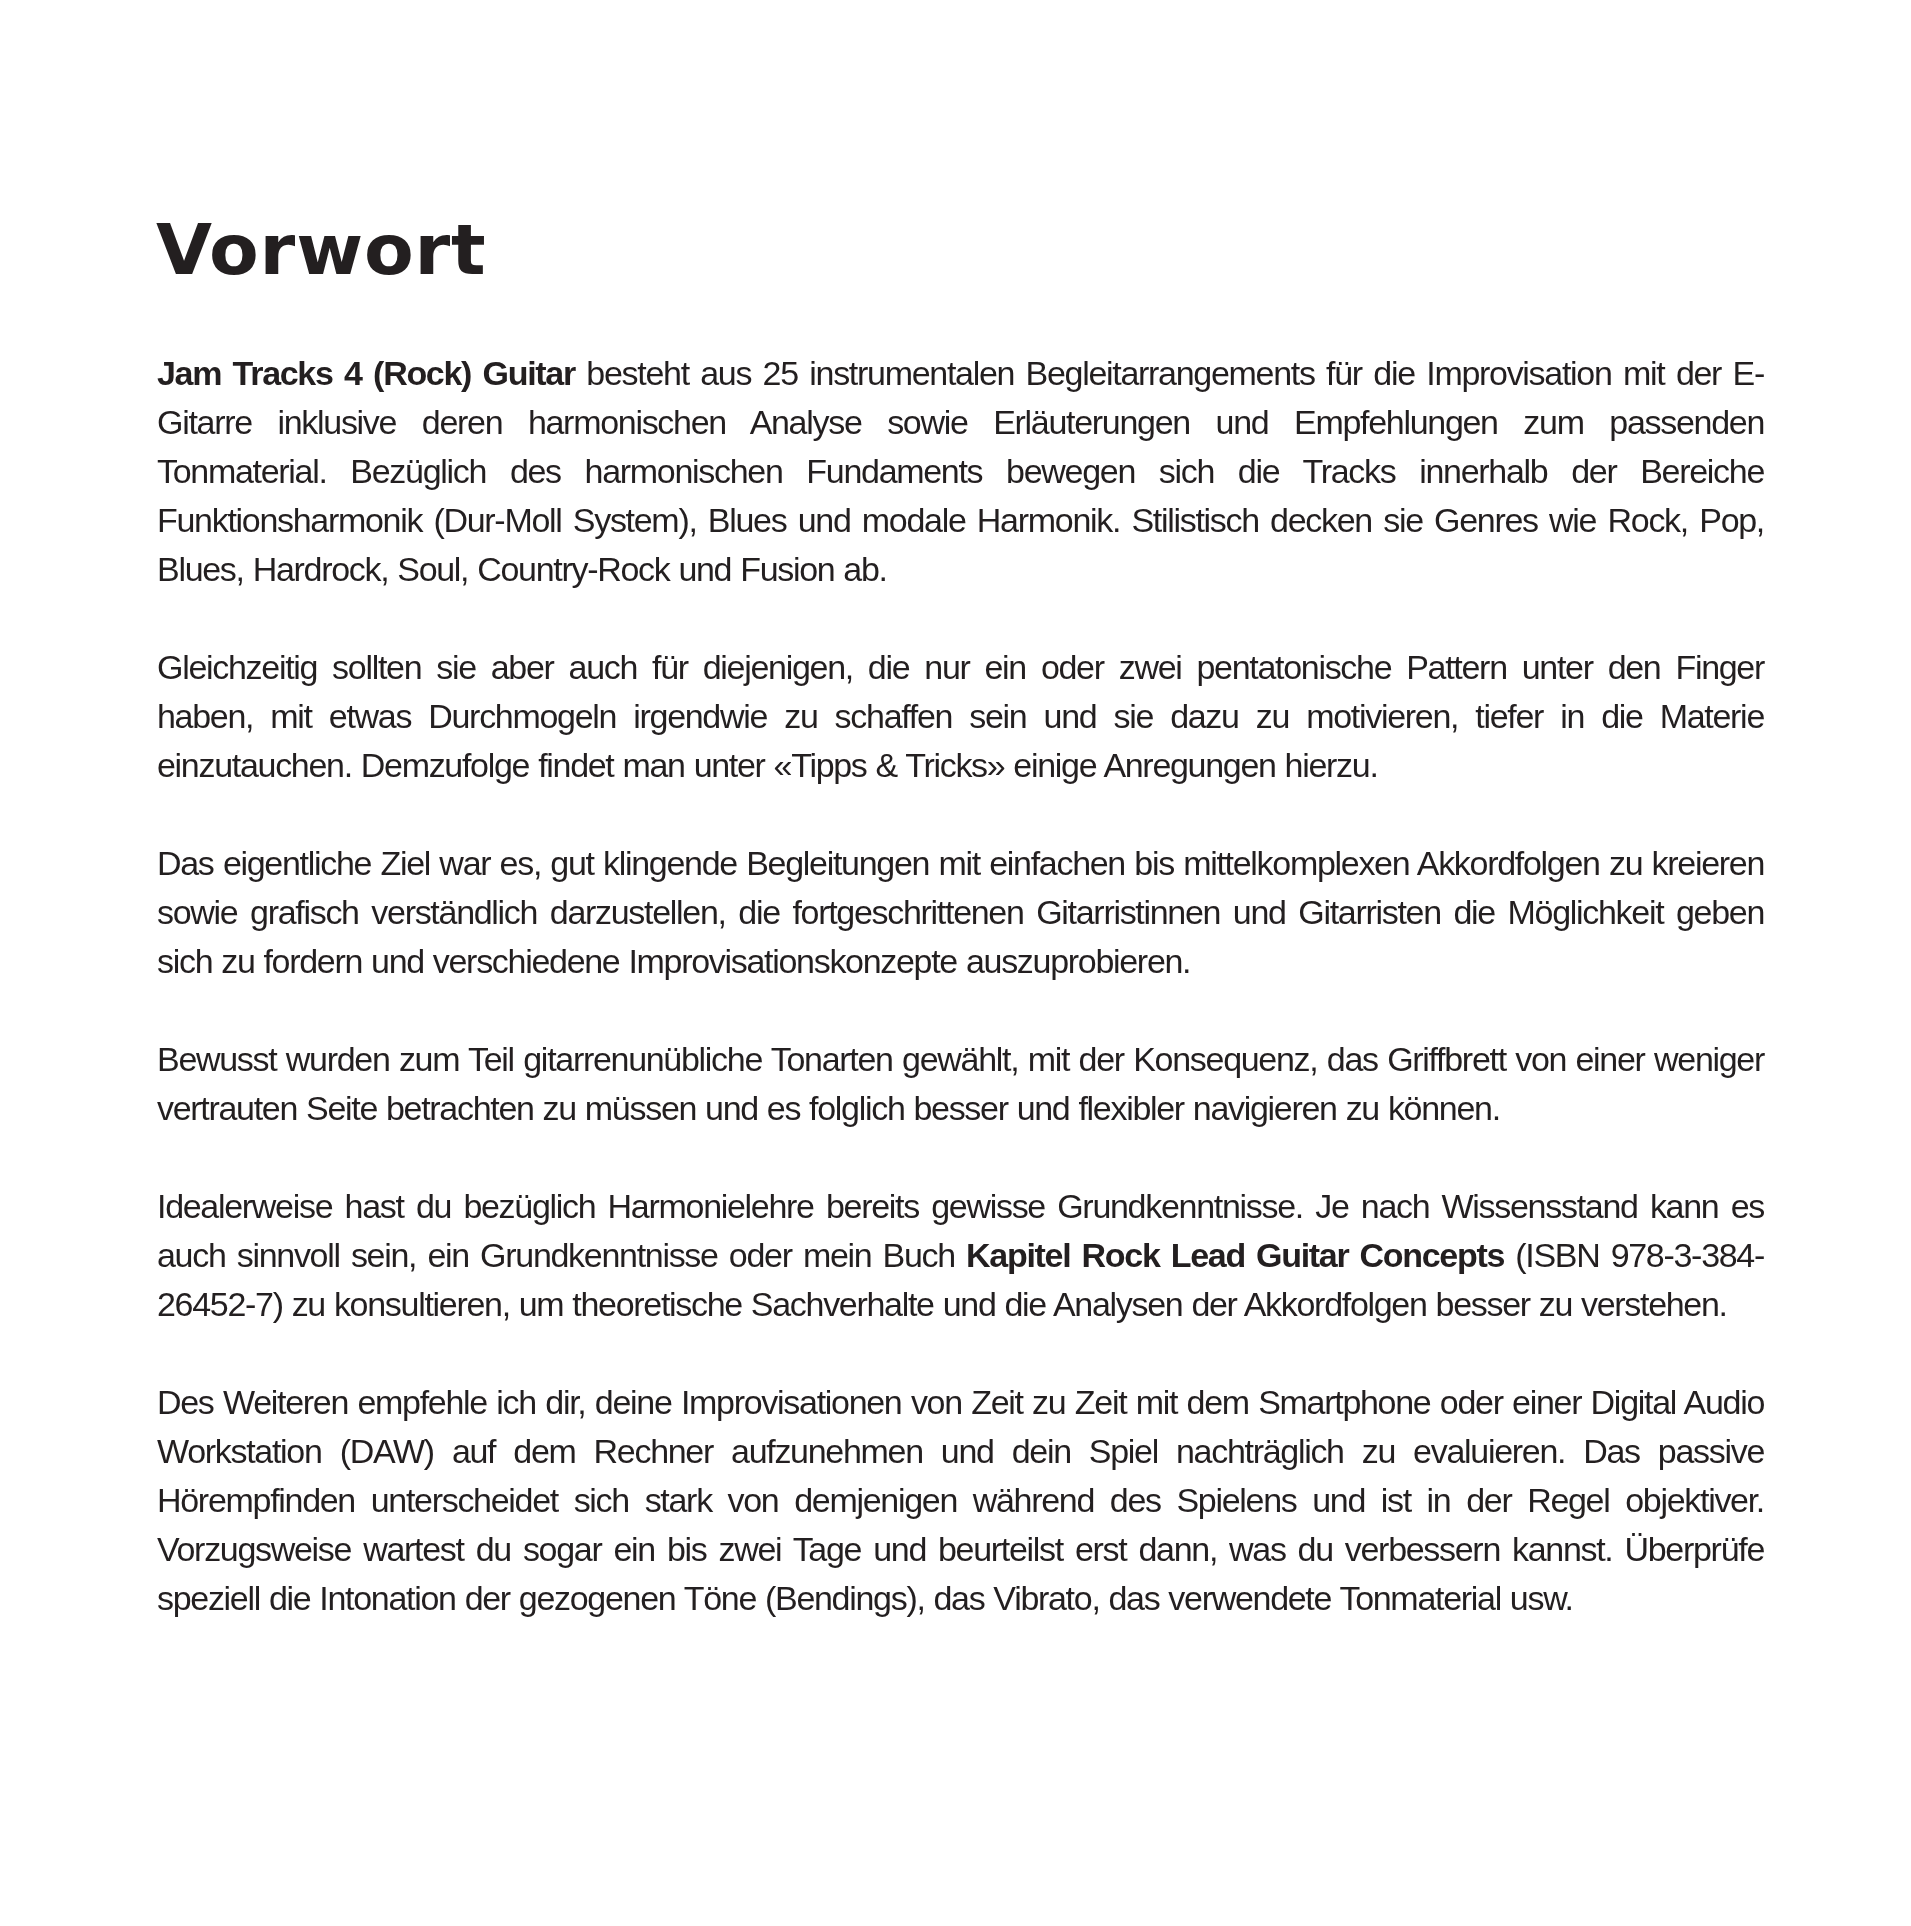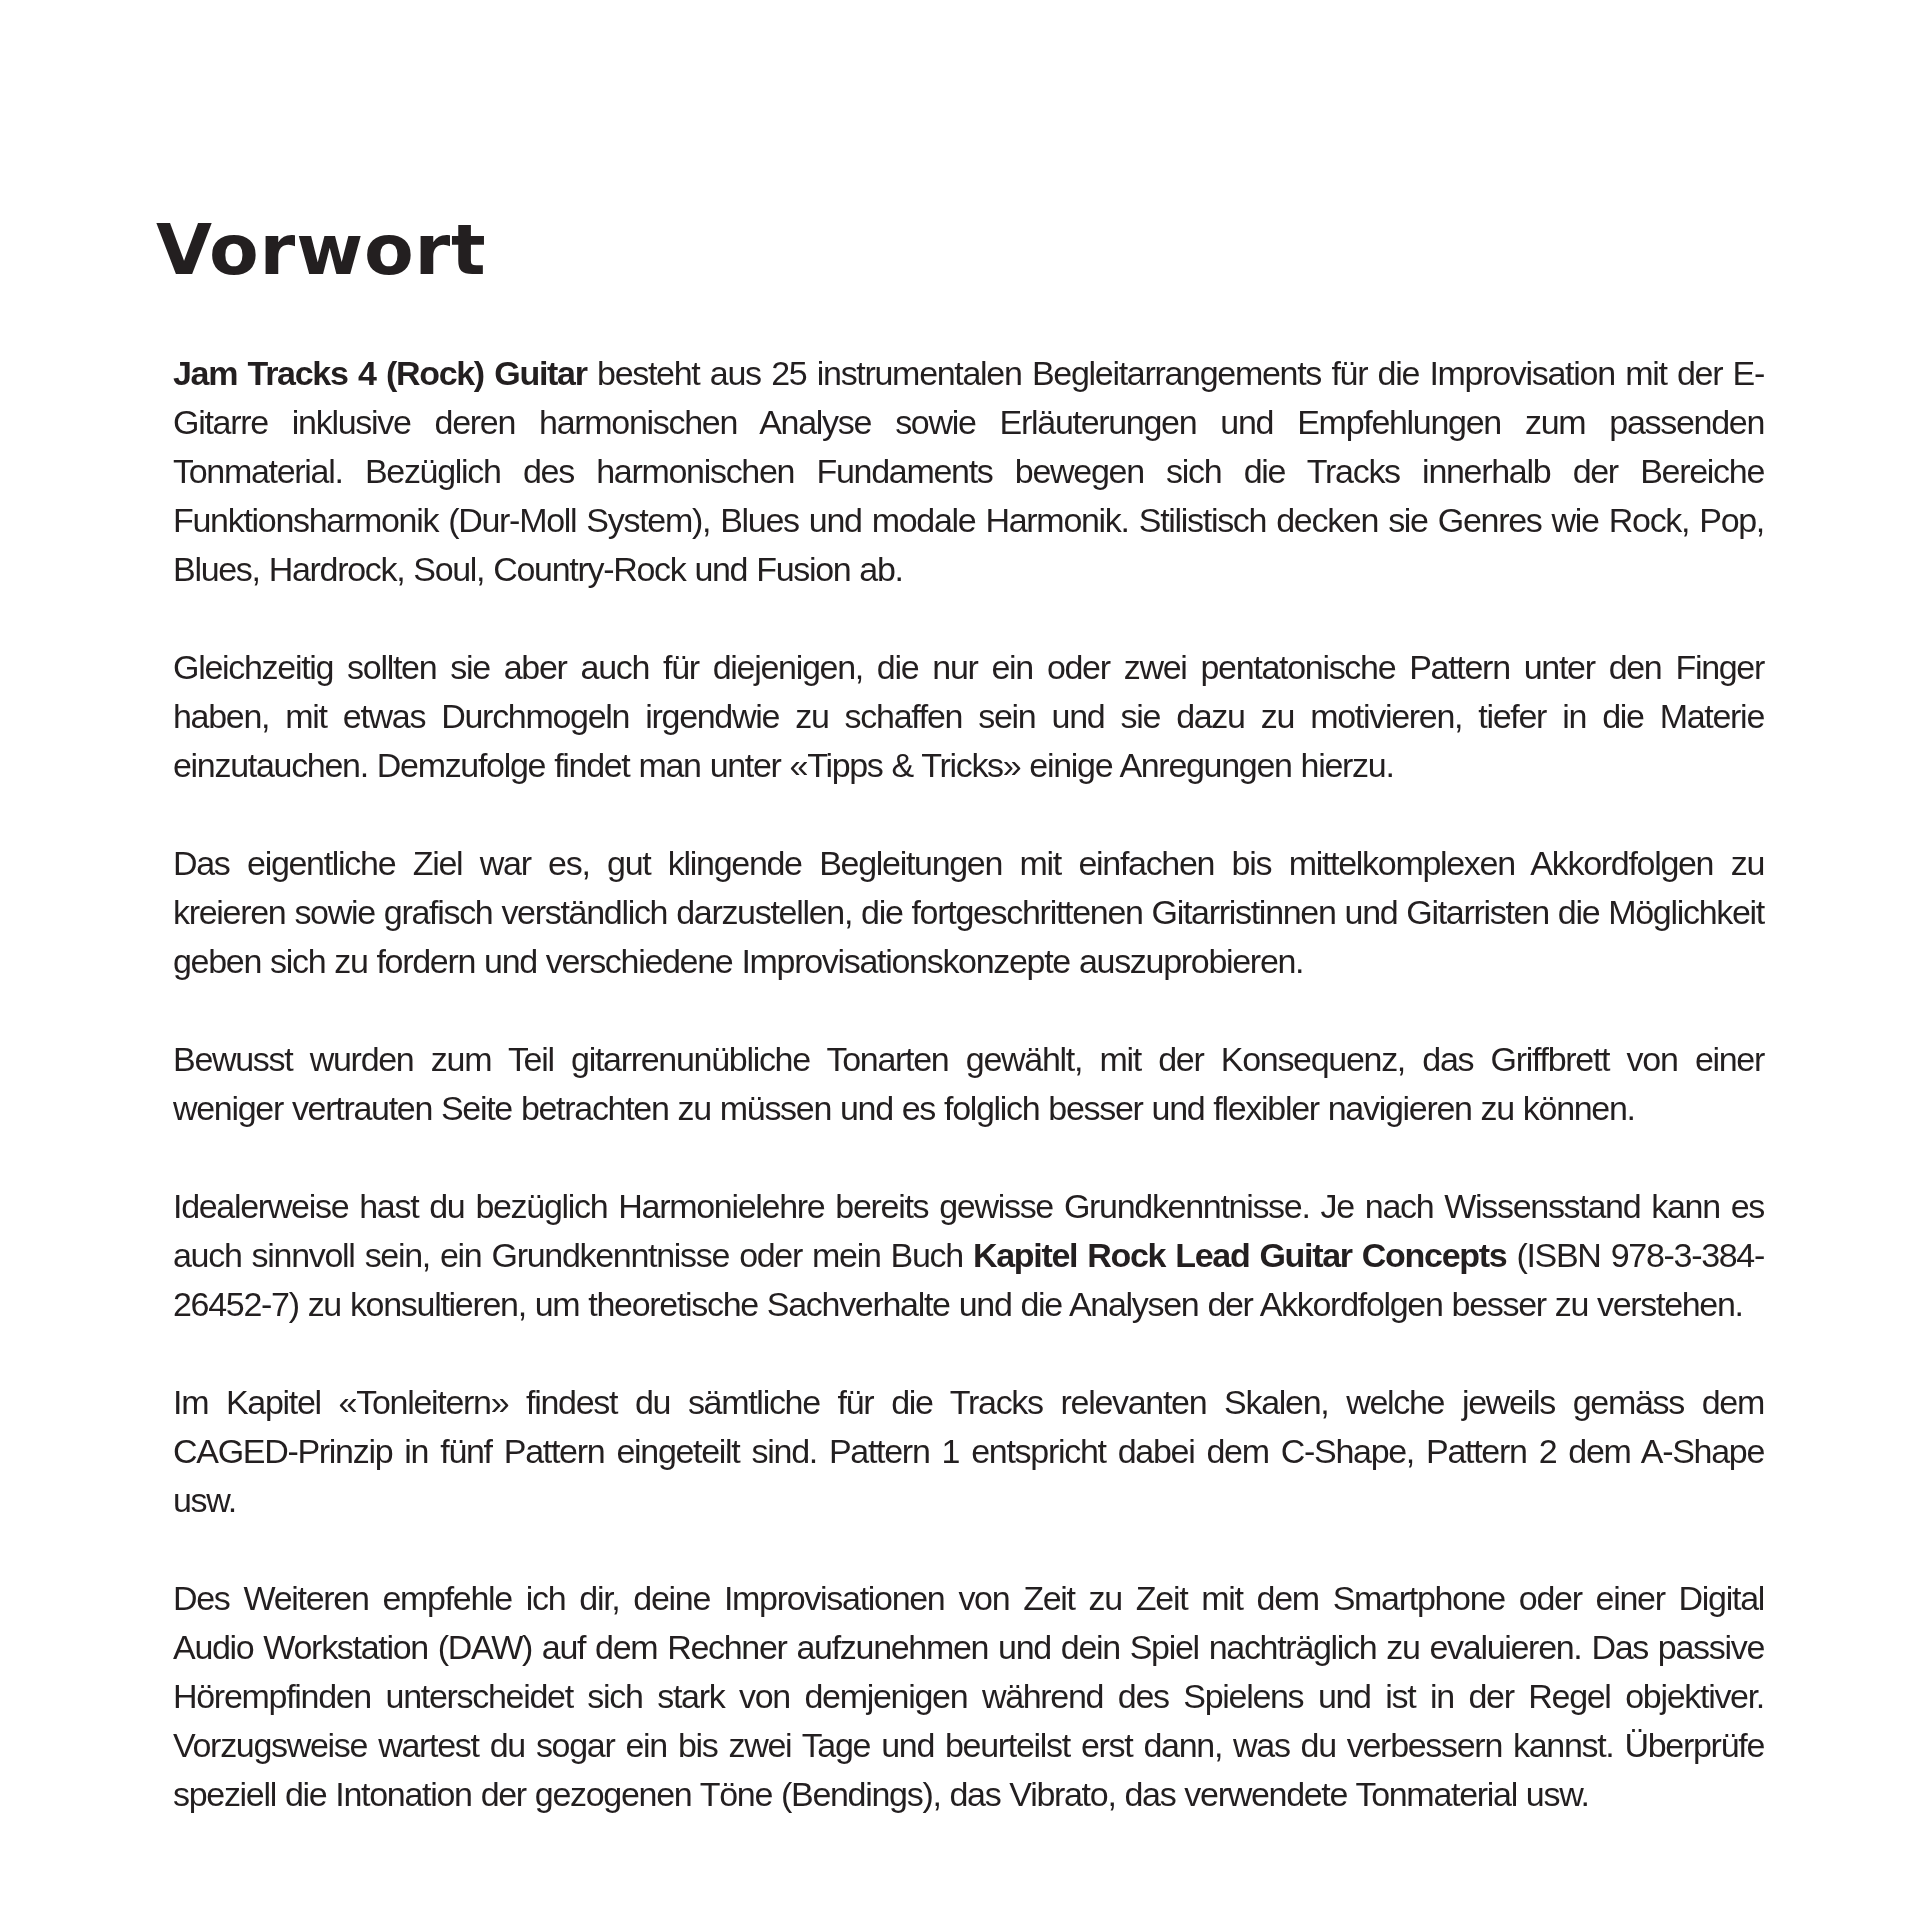--- a/index.html
+++ b/index.html
@@ -10,34 +10,33 @@
     font-family: "DejaVu Sans", sans-serif; font-weight: bold;
     font-size: 69px; letter-spacing: 0.8px; margin: 0; line-height: 1;
     transform: scaleX(1.05); transform-origin: left top;
   }
   .body-text {
     position: absolute; left: 157px; top: 349px; width: 1607px;
     font-family: "Liberation Sans", sans-serif; font-size: 34px;
     line-height: 49px; text-align: justify; hyphens: manual;
     letter-spacing: -1.3px; word-spacing: 0.8px;
   }
-  .body-text p { margin: 0 0 49px 16px; }
+  .body-text p { margin: 0 0 49px 0; }
   .body-text b { font-weight: bold; }
 </style>
 </head>
 <body>
 
 <div class="page">
 
   <h1 class="title">Vorwort</h1>
 
   <div class="body-text">
     <p><b>Jam Tracks 4 (Rock) Guitar</b><span> besteht aus 25 instrumentalen Begleitarrangements für die Improvisation mit der E-Gitarre inklusive deren harmonischen Analyse sowie Erläuterungen und Empfehlungen zum passenden Tonmaterial. Bezüglich des harmonischen Fundaments bewegen sich die Tracks innerhalb der Bereiche Funktionsharmonik (Dur-Moll System), Blues und modale Harmonik. Stilistisch decken sie Genres wie Rock, Pop, Blues, Hardrock, Soul, Country-Rock und Fusion ab.</span></p>
     <p>Gleichzeitig sollten sie aber auch für diejenigen, die nur ein oder zwei pentatonische Pattern unter den Finger haben, mit etwas Durchmogeln irgendwie zu schaffen sein und sie dazu zu motivieren, tiefer in die Materie einzutauchen. Demzufolge findet man unter «Tipps &amp; Tricks» einige Anregungen hierzu.</p>
     <p>Das eigentliche Ziel war es, gut klingende Begleitungen mit einfachen bis mittelkomplexen Akkordfolgen zu kreieren sowie grafisch verständlich darzustellen, die fortgeschrittenen Gitarristinnen und Gitarristen die Möglichkeit geben sich zu fordern und verschiedene Improvisationskonzepte auszuprobieren.</p>
     <p>Bewusst wurden zum Teil gitarrenunübliche Tonarten gewählt, mit der Konsequenz, das Griffbrett von einer weniger vertrauten Seite betrachten zu müssen und es folglich besser und flexibler navigieren zu können.</p>
     <p><span>Idealerweise hast du bezüglich Harmonielehre bereits gewisse Grundkenntnisse. Je nach Wissensstand kann es auch sinnvoll sein, ein Grundkenntnisse oder mein Buch </span><b>Kapitel Rock Lead Guitar Concepts</b><span> (ISBN 978-3-384-26452-7) zu konsultieren, um theoretische Sachverhalte und die Analysen der Akkordfolgen besser zu verstehen.</span></p>
-    <p>Im Kapitel «Tonleitern» findest du sämtliche für die Tracks relevanten Skalen, welche jeweils gemäss dem CAGED-Prinzip in fünf Pattern eingeteilt sind. Pattern 1 entspricht dabei dem C-Shape, Pattern 2 dem A-Shape usw.</p>
     <p>Des Weiteren empfehle ich dir, deine Improvisationen von Zeit zu Zeit mit dem Smartphone oder einer Digital Audio Workstation (DAW) auf dem Rechner aufzunehmen und dein Spiel nachträglich zu evaluieren. Das passive Hörempfinden unterscheidet sich stark von demjenigen während des Spielens und ist in der Regel objektiver. Vorzugsweise wartest du sogar ein bis zwei Tage und beurteilst erst dann, was du verbessern kannst. Überprüfe speziell die Intonation der gezogenen Töne (Bendings), das Vibrato, das verwendete Tonmaterial usw.</p>
   </div>
 
 </div>
 
 
 </body></html>

